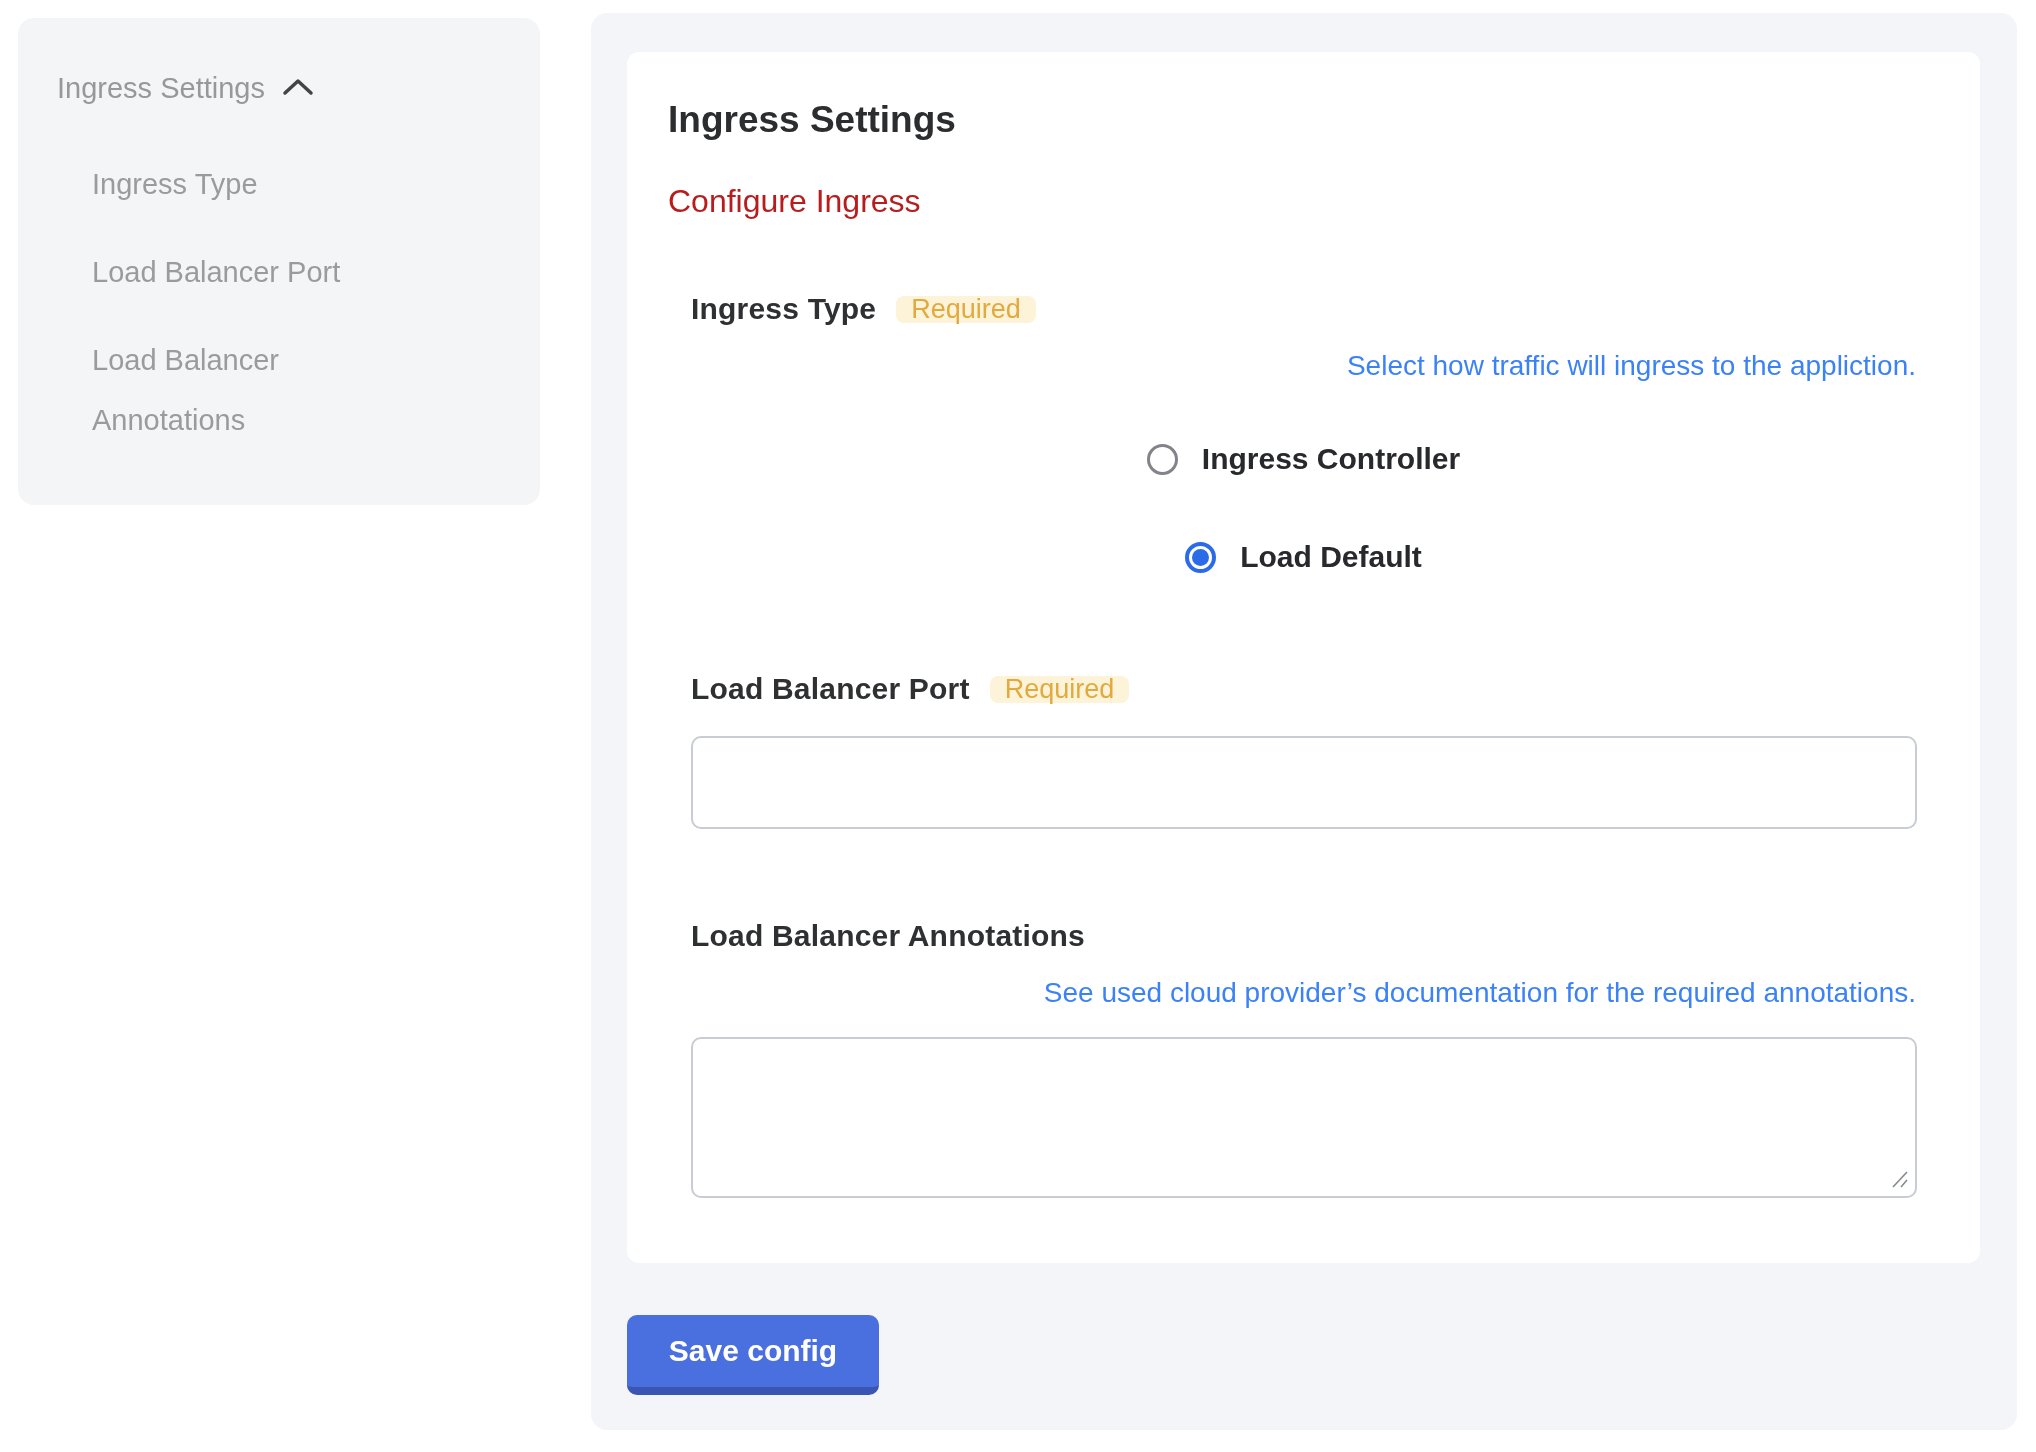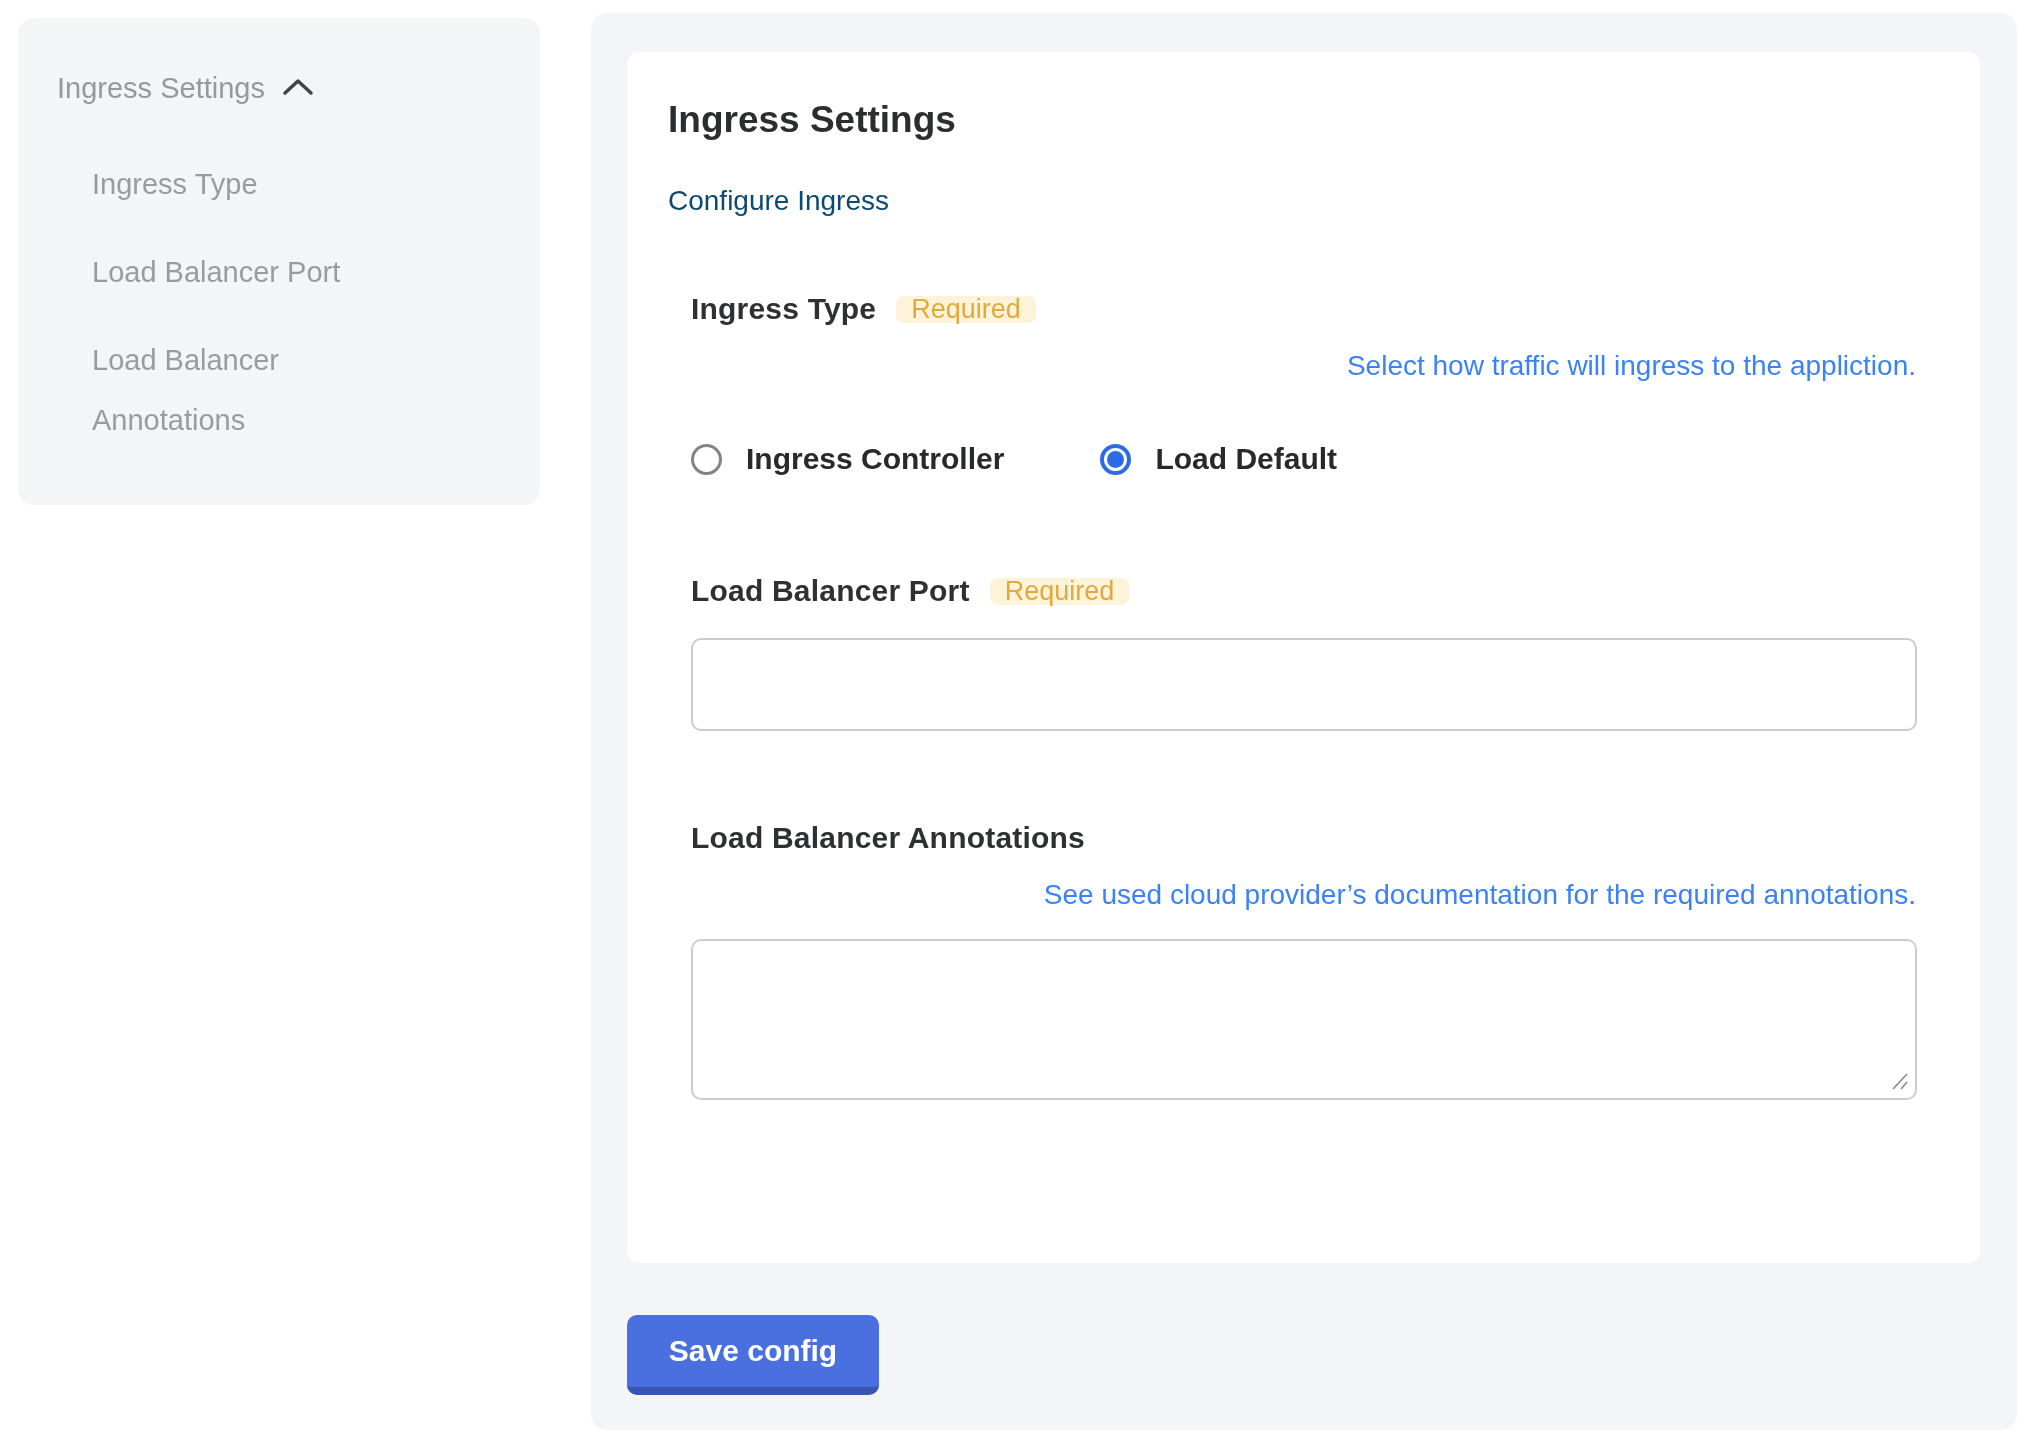--- a/index.html
+++ b/index.html
@@ -46,22 +46,22 @@
     background: #ffffff;
     border-radius: 12px;
     box-sizing: border-box;
     padding: 44px 64px 0 41px;
   }
   .card h1 {
     margin: 0; font-size: 37px; line-height: 48px;
     font-weight: 700; color: #2c2d2f;
   }
   .subtitle {
-    margin: 40px 0 0; font-size: 28px; line-height: 34px;
-    color: #0c4a6e;
+    margin: 40px 0 0; font-size: 32px; line-height: 34px;
+    color: #b91c1c;
   }
   .sections { margin-left: 23px; }
   .label-row { display: flex; align-items: center; gap: 20px; }
   .mt-1 { margin-top: 72px; }
   .mt-2 { margin-top: 96px; }
   .mt-3 { margin-top: 88px; }
   .label-row h2 {
     margin: 0; font-size: 30px; line-height: 38px;
     font-weight: 700; color: #2f3032; letter-spacing: 0.2px;
   }
@@ -70,22 +70,23 @@
     font-size: 27px; line-height: 27px;
     padding: 0 15px; border-radius: 8px;
     font-weight: 400;
   }
   .desc {
     margin: 20px 0 0; font-size: 28px; line-height: 36px;
     color: #3b82f6;
     text-align: right;
   }
   .radio-row {
-    display: flex; align-items: center; gap: 96px;
+    display: flex; align-items: center; gap: 64px;
     margin-top: 58px;
+    flex-direction: column;
   }
   .radio-option {
     display: flex; align-items: center; gap: 24px;
     font-size: 30px; font-weight: 700; color: #28292c;
     cursor: pointer;
   }
   .radio {
     width: 31px; height: 31px; box-sizing: border-box;
     border: 3px solid #828489; border-radius: 50%;
     background: #fff; position: relative; flex: 0 0 auto;

